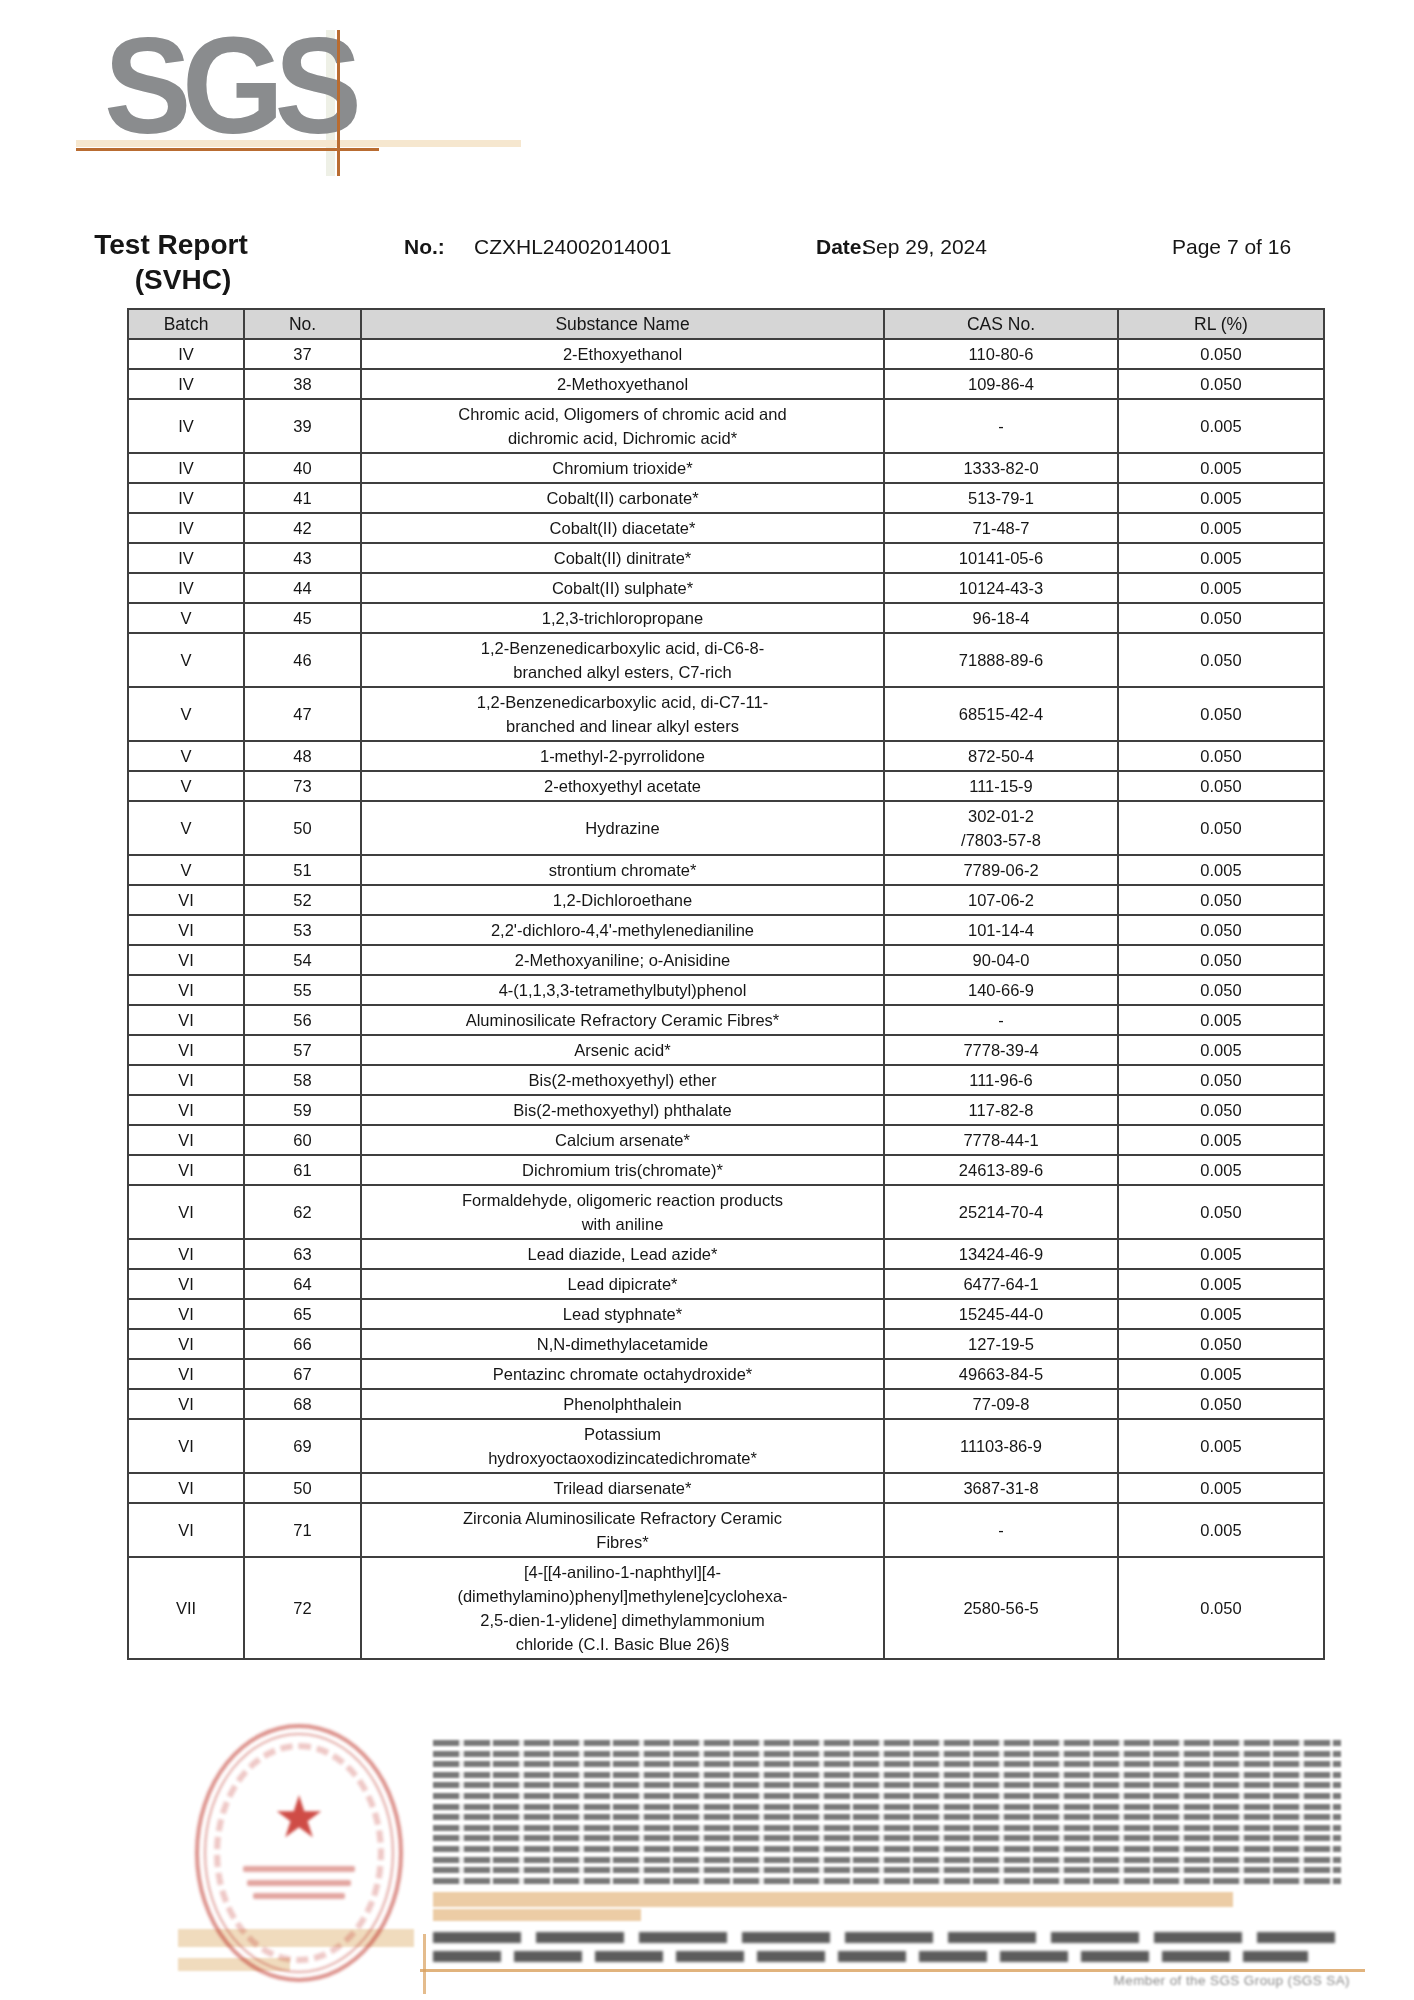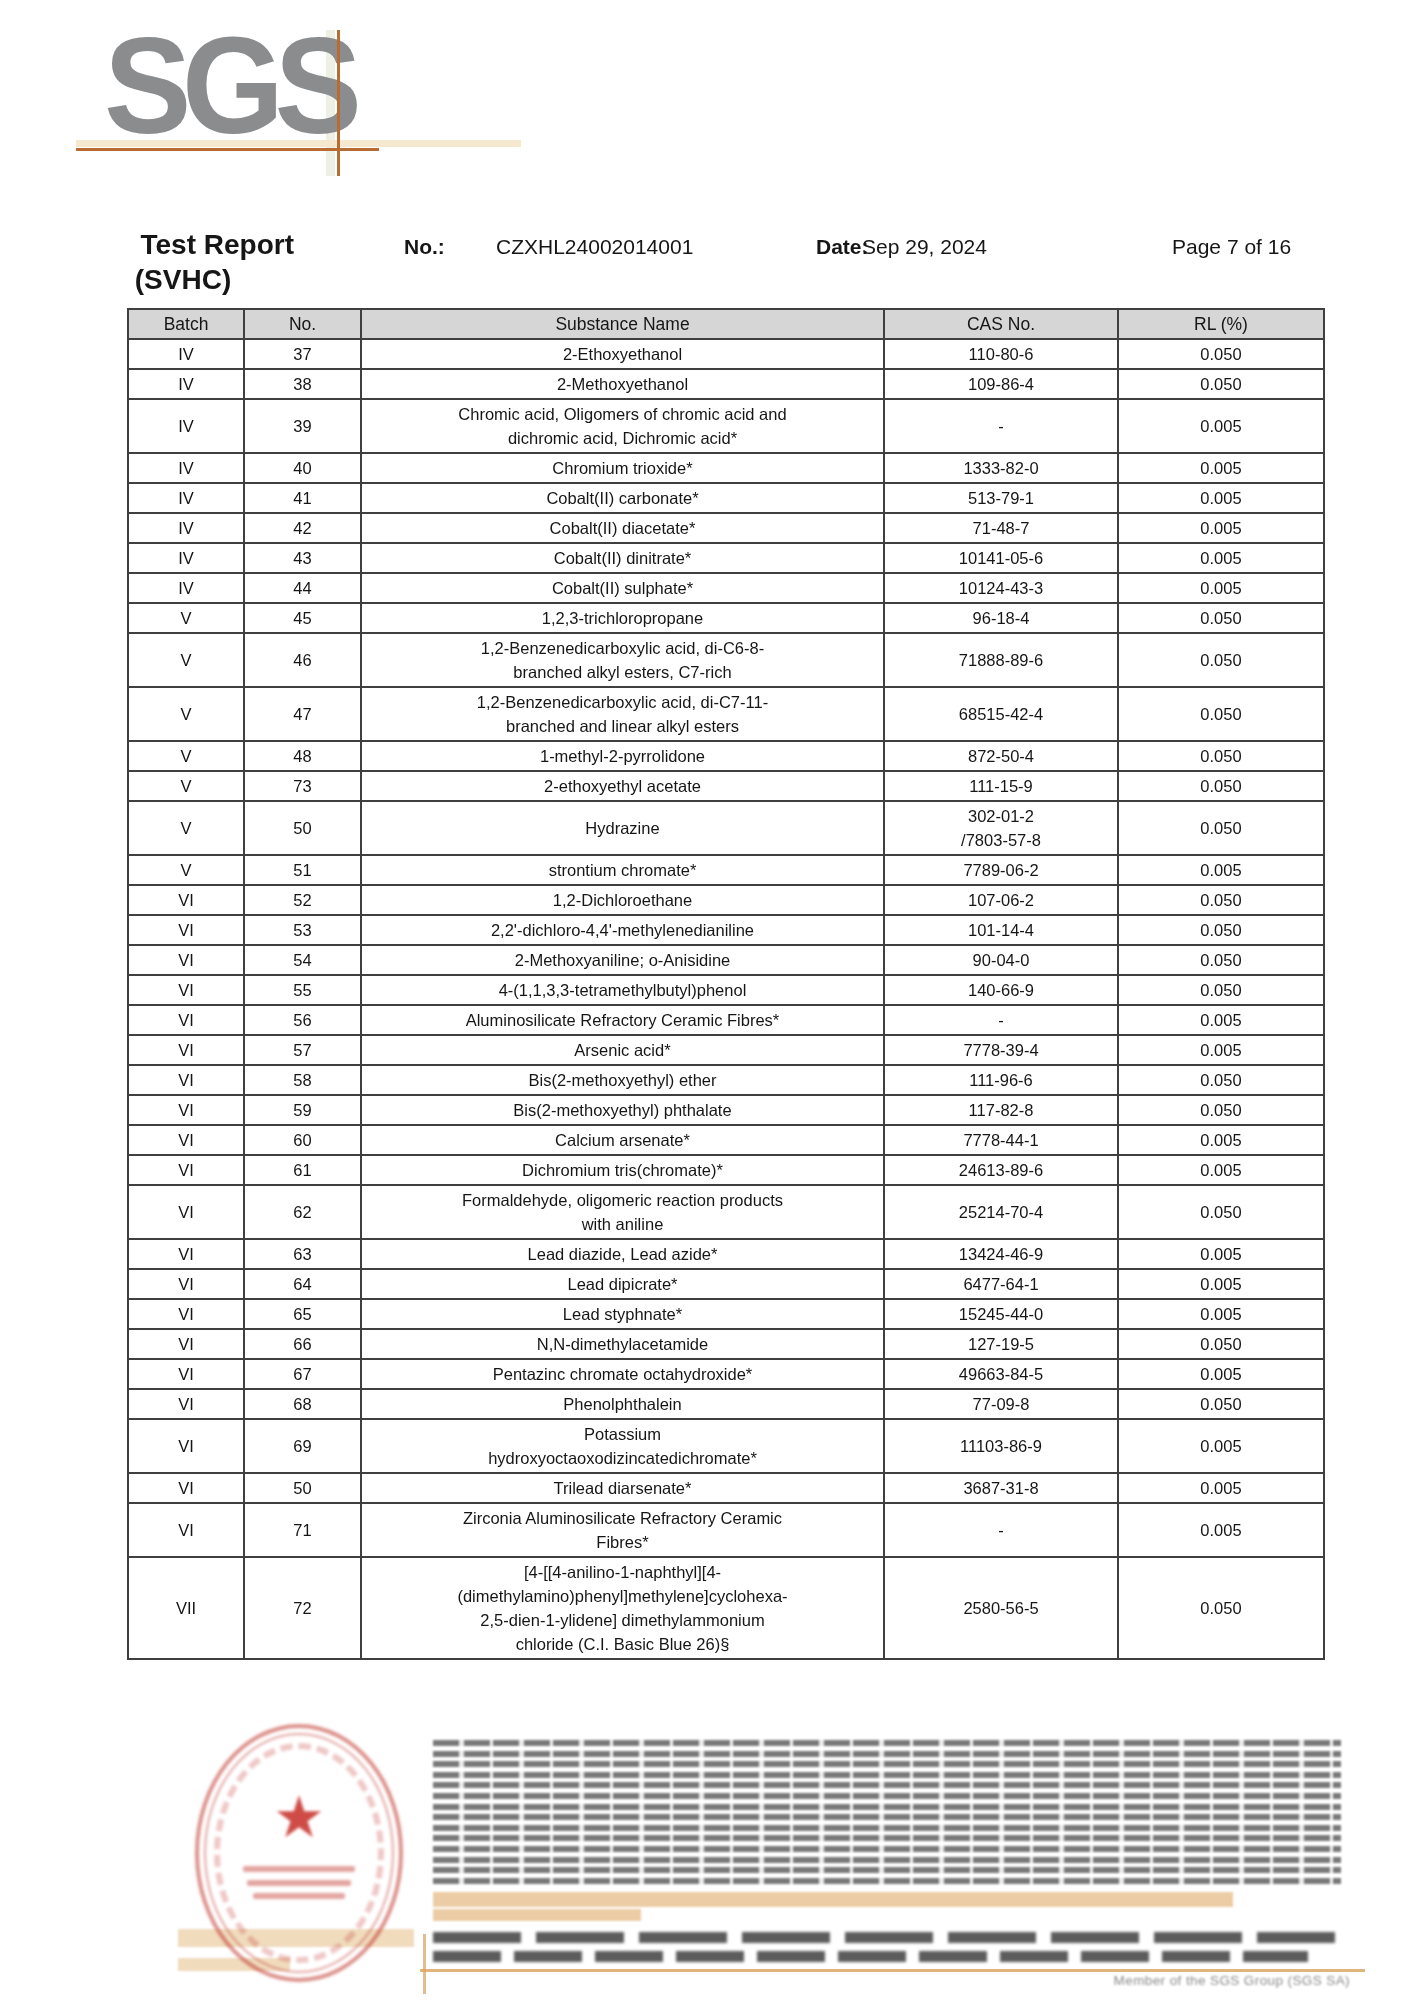--- a/index.html
+++ b/index.html
@@ -17,28 +17,28 @@
     position:absolute;left:104px;top:16px;
     font-size:138px;font-weight:700;line-height:1;
     letter-spacing:-10px;color:#8a8c8e;
     transform:scaleX(.95);transform-origin:left top;
   }
   .logo-line-light{position:absolute;left:76px;top:140px;width:445px;height:7px;background:#f6e7cf;}
   .logo-line-dark{position:absolute;left:76px;top:148px;width:303px;height:3px;background:#b96c31;}
   .logo-vband{position:absolute;left:326px;top:30px;width:9px;height:146px;background:#eef0e6;}
   .logo-vline{position:absolute;left:337px;top:30px;width:3px;height:146px;background:#b96c31;}
   
-  .title{position:absolute;left:104px;top:228px;width:190px;text-align:right;
+  .title{position:absolute;left:76px;top:228px;width:190px;text-align:center;
     font-size:28px;font-weight:700;line-height:33px;}
   .subtitle{position:absolute;left:88px;top:263px;width:190px;text-align:center;
     font-size:28px;font-weight:700;line-height:33px;}
   .meta{position:absolute;top:234px;font-size:21px;line-height:26px;white-space:nowrap;}
   .meta.bold{font-weight:700;}
   .m-no-label{left:404px;}
-  .m-no-value{left:496px;}
+  .m-no-value{left:474px;}
   .m-date-label{left:816px;}
   .m-date-value{left:862px;}
   .m-page{left:1172px;}
   
   table.substances{
     position:absolute;left:127px;top:308px;width:1196px;
     border-collapse:collapse;table-layout:fixed;
   }
   .substances th,.substances td{
     border:2px solid #3f3f3f;

